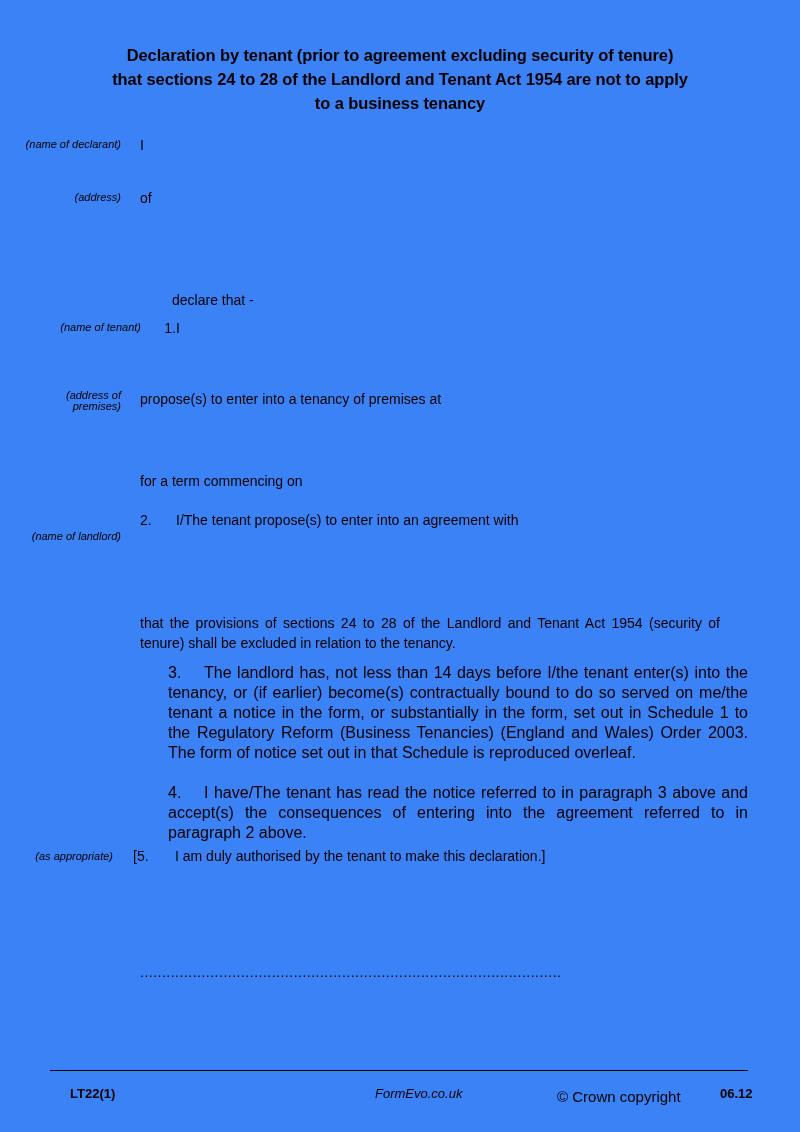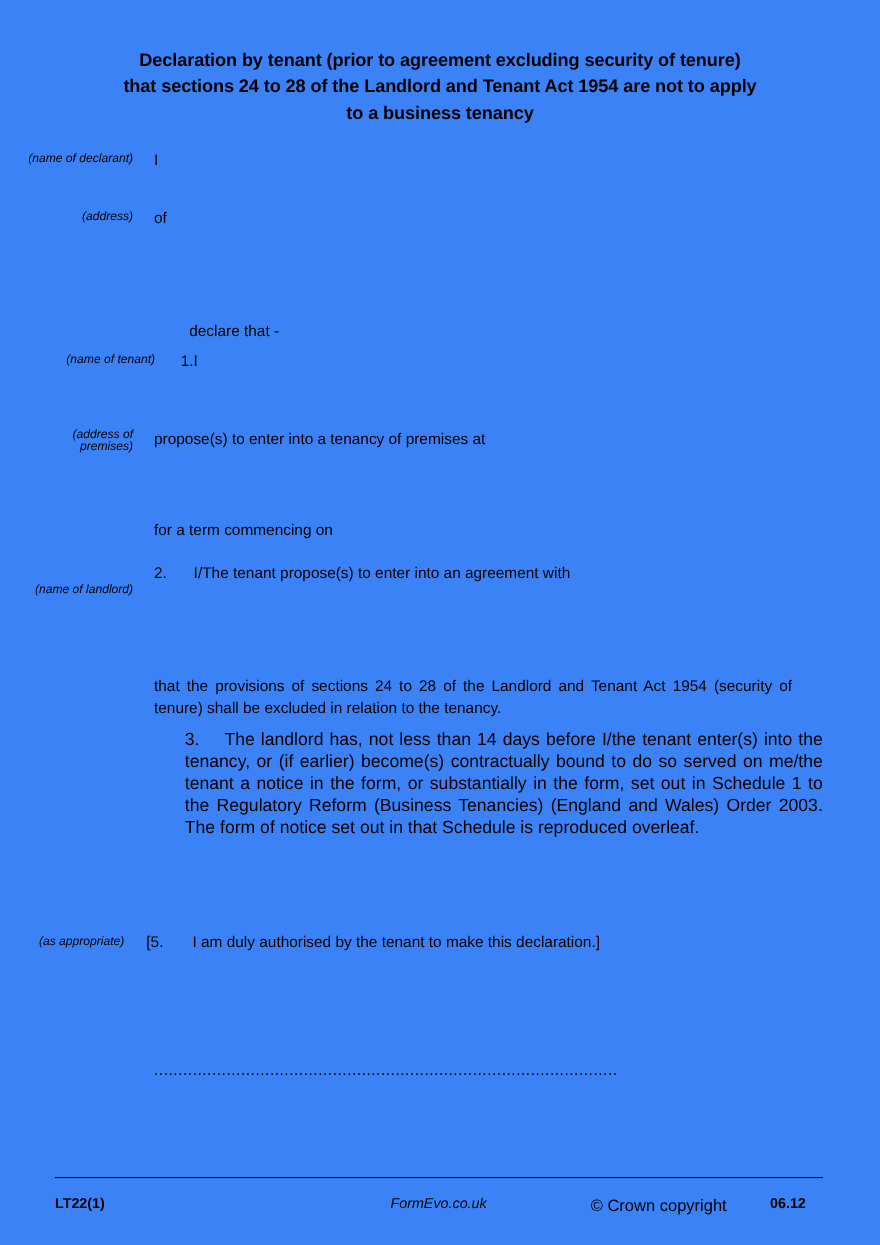--- a/index.html
+++ b/index.html
@@ -91,20 +91,21 @@
     top: 1070px;
     width: 698px;
     height: 0;
     border-top: 1.4px solid #000;
   }
   .footer-item {
     position: absolute;
     top: 1086px;
     font-size: 13px;
     line-height: 16px;
+    margin-left: 20px;
   }
   .footer-code { left: 50px; font-weight: bold; }
   .footer-site { left: 355px; font-weight: normal; font-style: italic; }
   .footer-copy { left: 537px; font-size: 15px; top: 1089px; }
   .footer-date { left: 700px; font-weight: bold; }
 </style>
 </head>
 <body>
 
 <div id="page">
@@ -146,20 +147,23 @@
     </div>
     <div class="note" style="top:19px;">(name of landlord)</div>
   </div>
 
   <div class="para" style="top:613px;">that the provisions of sections 24 to 28 of the Landlord and Tenant Act 1954 (security of tenure) shall be excluded in relation to the tenancy.</div>
 
   <div class="numbered" style="top:663px;">
     <span class="numhead">3.</span><span>The landlord has, not less than 14 days before I/the tenant enter(s) into the tenancy, or (if earlier) become(s) contractually bound to do so served on me/the tenant a notice in the form, or substantially in the form, set out in Schedule 1 to the Regulatory Reform (Business Tenancies) (England and Wales) Order 2003. The form of notice set out in that Schedule is reproduced overleaf.</span>
   </div>
 
+  <div class="numbered" style="top:783px;">
+    <span class="numhead">4.</span><span>I have/The tenant has read the notice referred to in paragraph 3 above and accept(s) the consequences of entering into the agreement referred to in paragraph 2 above.</span>
+  </div>
 
   <div class="row" style="top:848px;">
     <div class="note" style="top:3px; width:113px;">(as appropriate)</div>
     <div class="body-text" style="left:133px; top:-2px;">
       <span class="numhead" style="width:42px;">[5.</span><span>I am duly authorised by the tenant to make this declaration.]</span>
     </div>
   </div>
 
 
   <div class="body-text dots" style="top:962px;">................................................................................................</div>

